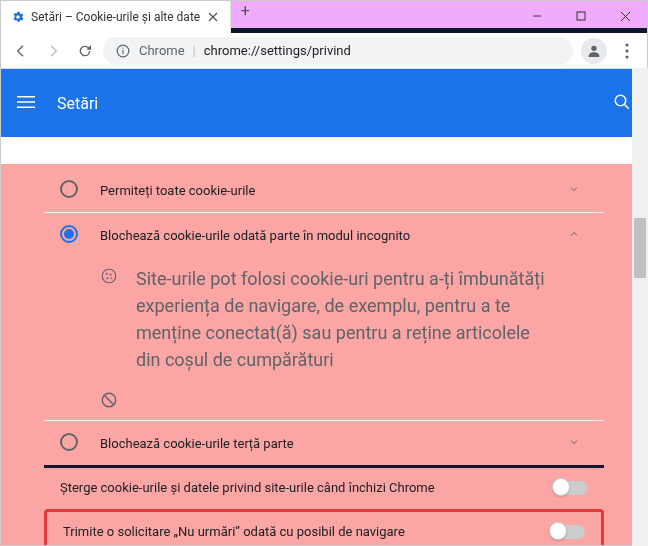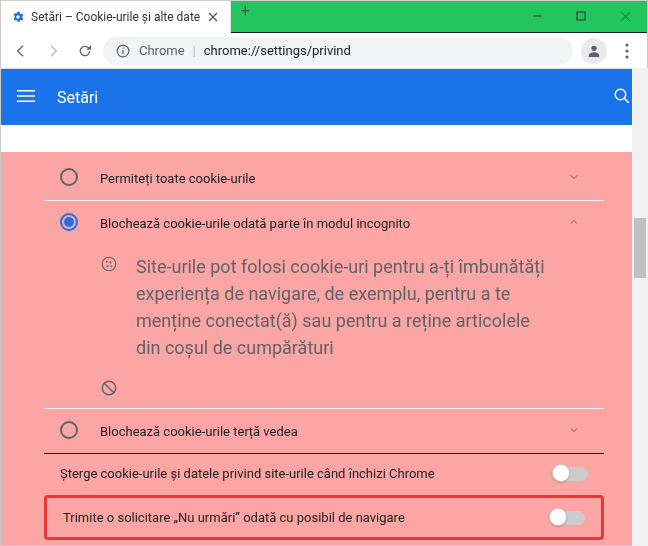--- a/index.html
+++ b/index.html
@@ -8,24 +8,24 @@
     font-size: 13px;
     background: #fff;
     width: 648px;
     height: 546px;
     overflow: hidden;
     border: 1px solid #ccc;
   }
   
   .titlebar {
     height: 32px;
-    background: #22c55e;
+    background: #f0abfc;
     display: flex;
     align-items: flex-start;
-    border-bottom: 1px solid #0f172a;
+    border-bottom: 5px solid #0f172a;
   }
   .tab {
     height: 32px;
     background: #fff;
     display: flex;
     align-items: center;
     padding: 0 10px;
     gap: 6px;
     border-right: 1px solid #e0e0e0;
     min-width: 200px;
@@ -62,21 +62,21 @@
   }
   .omnibox .info { width:16px; height:16px; display:flex; align-items:center; justify-content:center; }
   .omnibox .prefix { color:#5f6368; }
   .omnibox .path { color:#202124; }
   .avatar { width:26px; height:26px; border-radius:50%; background:#e8eaed; display:flex; align-items:center; justify-content:center; color:#5f6368; margin-left:4px; margin-right:2px; }
   .menu-btn { width:28px; height:28px; display:flex; align-items:center; justify-content:center; color:#5f6368;}
   
   .settings-header {
     background:#1a73e8;
     color:#fff;
-    height:56px;
+    height:68px;
     display:flex;
     align-items:center;
     padding:0 16px;
     gap:20px;
   }
   .hamburger { width:20px; color:#fff; }
   .settings-title { font-size:16px; flex:1; }
   .search-icon { color:#fff; }
   
   .content {
@@ -112,21 +112,21 @@
     padding: 8px 16px 8px 56px;
     align-items:flex-start;
   }
   .desc-block .dicon { width:20px; flex-shrink:0; color:#5f6368; padding-top:2px;}
   .desc-block .dtext { flex:1; color:#5f6368; font-size:18px; line-height:1.5; padding-right: 40px;}
   .toggle-row {
     display:flex;
     align-items:center;
     padding:12px 16px;
     gap:16px;
-    border-top:1px solid #0f172a;
+    border-top:3px solid #0f172a;
   }
   .toggle-row .tlabel { flex:1; color:#202124; font-size:13px;}
   .toggle {
     width:34px; height:14px; border-radius:7px; background:#ccc; position:relative; flex-shrink:0;
   }
   .toggle .thumb { width:18px; height:18px; border-radius:50%; background:#fff; border:1px solid #ccc; position:absolute; top:-3px; left:-2px; box-shadow:0 1px 2px rgba(0,0,0,0.2);}
   .highlight-box {
     border: 3px solid #e53935;
     border-radius: 4px;
     margin: 2px 0;
@@ -267,21 +267,21 @@
       <span class="dicon"><svg width="18" height="18" viewBox="0 0 24 24" fill="none" stroke="#5f6368" stroke-width="1.8">
             <circle cx="12" cy="12" r="9"></circle>
             <line x1="5" y1="5" x2="19" y2="19"></line>
           </svg></span>
     </div>
 
     <div class="row">
       <span class="radio">
           <span class="radio-outer"></span>
         </span>
-      <span class="label">Blochează cookie-urile terță vedea</span>
+      <span class="label">Blochează cookie-urile terță parte</span>
       <span class="chevron"><svg width="12" height="12" viewBox="0 0 24 24">
             <path d="M6 9l6 6 6-6" fill="none" stroke="#5f6368" stroke-width="2"></path>
           </svg></span>
     </div>
 
 
     <div class="toggle-row">
       <span class="tlabel">Șterge cookie-urile și datele privind site-urile când închizi Chrome</span>
       <span class="toggle">
           <span class="thumb"></span>

